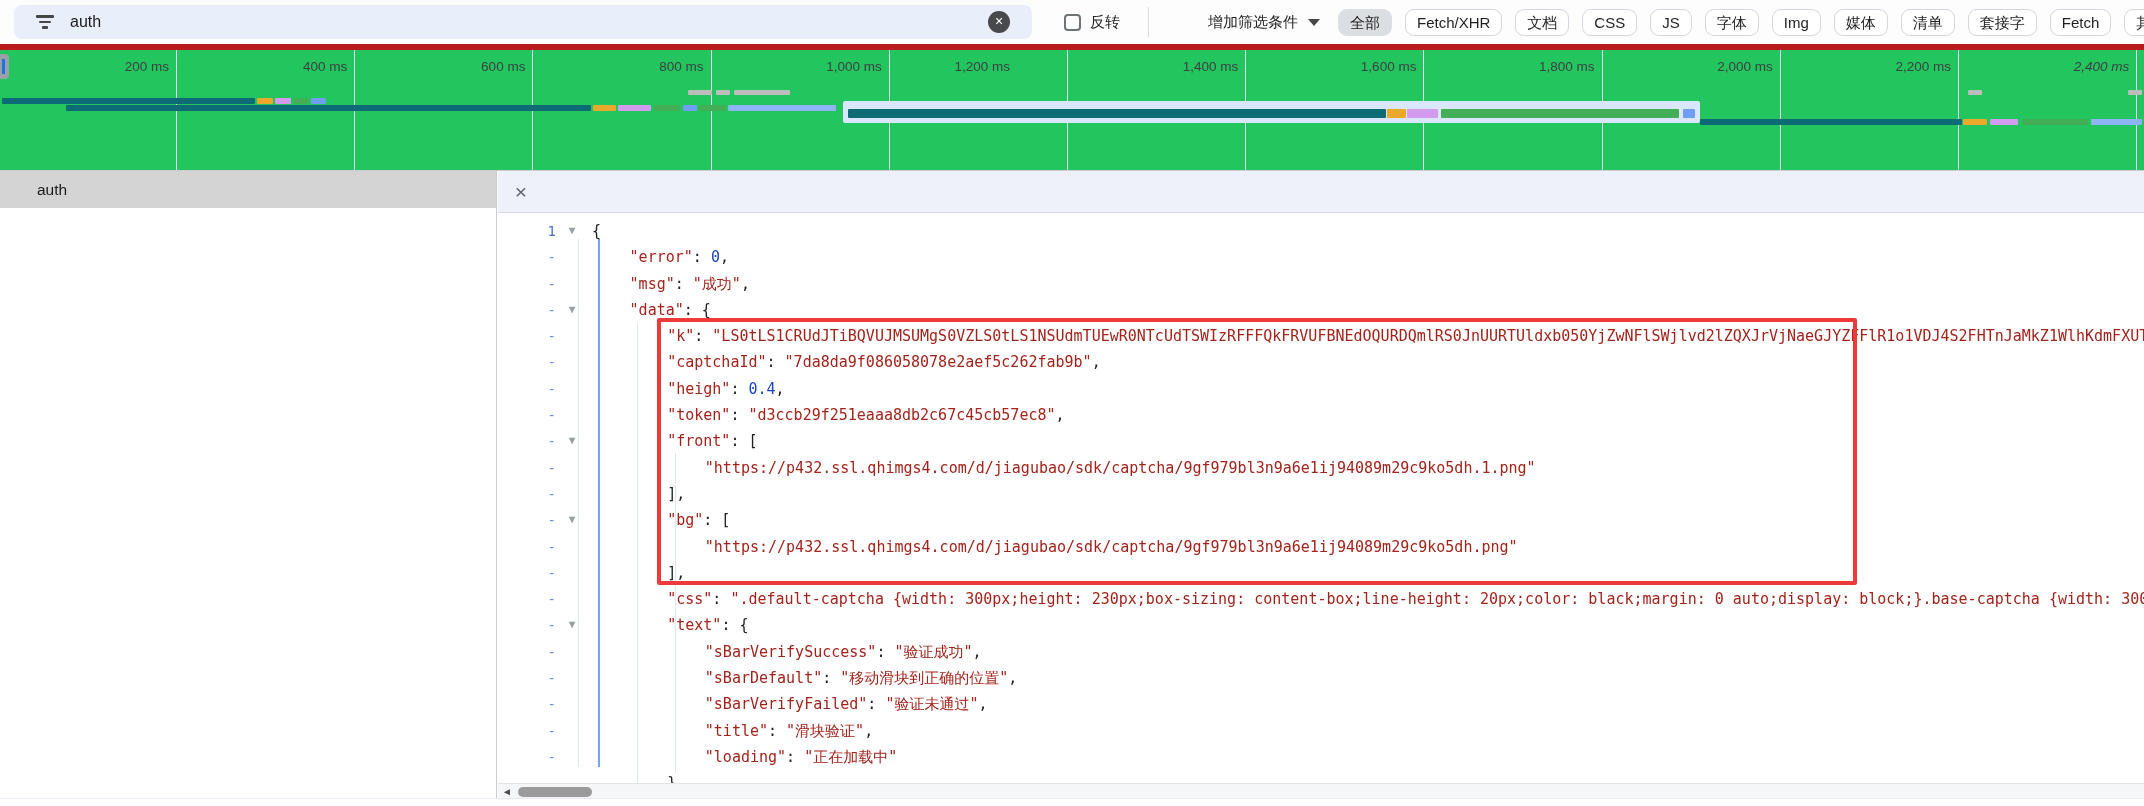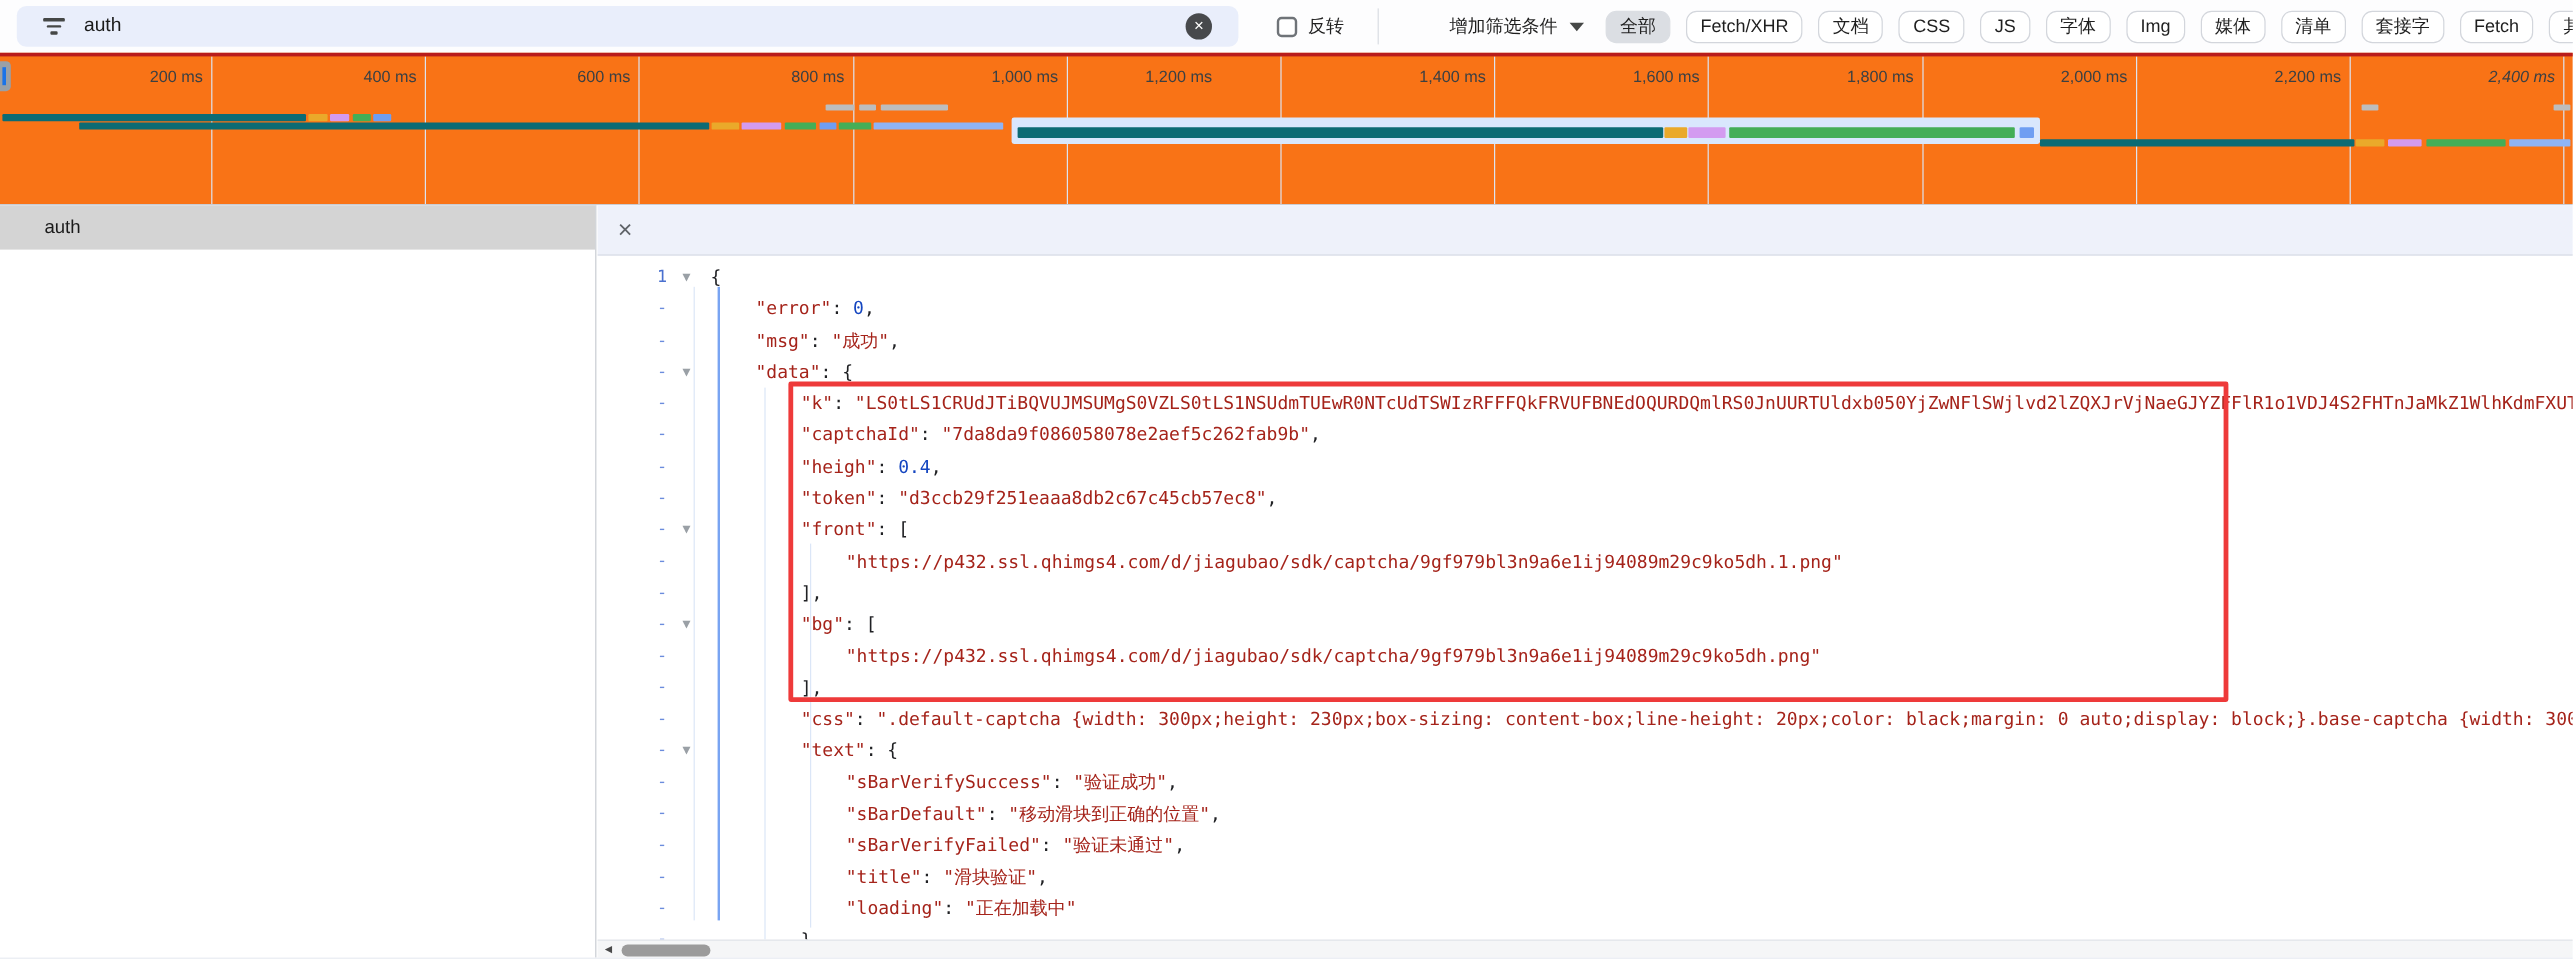--- a/index.html
+++ b/index.html
@@ -24,22 +24,22 @@
   .vdiv { position:absolute; left:1148px; top:7px; width:1px; height:30px; background:#d9dce3; }
   .morefilters { position:absolute; left:1172px; top:0; height:44px; display:flex; align-items:center; gap:10px; cursor:pointer;margin-left:36px; }
   .caret-down { width:0; height:0; border-left:6px solid transparent; border-right:6px solid transparent;
     border-top:7px solid #454746; display:inline-block; }
   .chips { position:absolute; left:1338px; top:0; height:44px; display:flex; align-items:center; gap:13px; }
   .chip { height:27px; line-height:25px; padding:0 11px; border-radius:9px; border:1px solid #d3d6dc;
     background:#fff; font-size:15px; color:#1f1f1f; white-space:nowrap; cursor:pointer; }
   .chip.selected { background:#dbdee3; border-color:#dbdee3; }
 
   
-  .overview { position:absolute; left:0; top:44px; width:2144px; height:126px; background:#f97316;
-    border-top:3px solid #b91c1c; overflow:hidden; }
+  .overview { position:absolute; left:0; top:44px; width:2144px; height:126px; background:#22c55e;
+    border-top:6px solid #b91c1c; overflow:hidden; }
   .tickline { position:absolute; top:0; width:1px; height:126px; background:#dde3f1; }
   .ticklabel { position:absolute; top:9px; font-size:13.5px; color:#3c4043; text-align:right; width:90px; }
   .grip { position:absolute; left:0; top:4px; width:9px; height:25px; background:#9aa0a6; border-radius:0 4px 4px 0; }
   .grip i { position:absolute; left:2px; top:5px; width:3px; height:15px; background:#1a73e8; display:block; }
   .seg { position:absolute; border-radius:1px; }
   .halo { position:absolute; background:#d9e7fd; border-radius:2px; }
 
   
   .lower { position:absolute; left:0; top:170px; width:2144px; height:636px; border-top:1px solid #c9ccd3; background:#fff; }
   .left-panel { position:absolute; left:0; top:0; width:497px; height:636px; border-right:1px solid #c9ccd3; background:#fff; }

